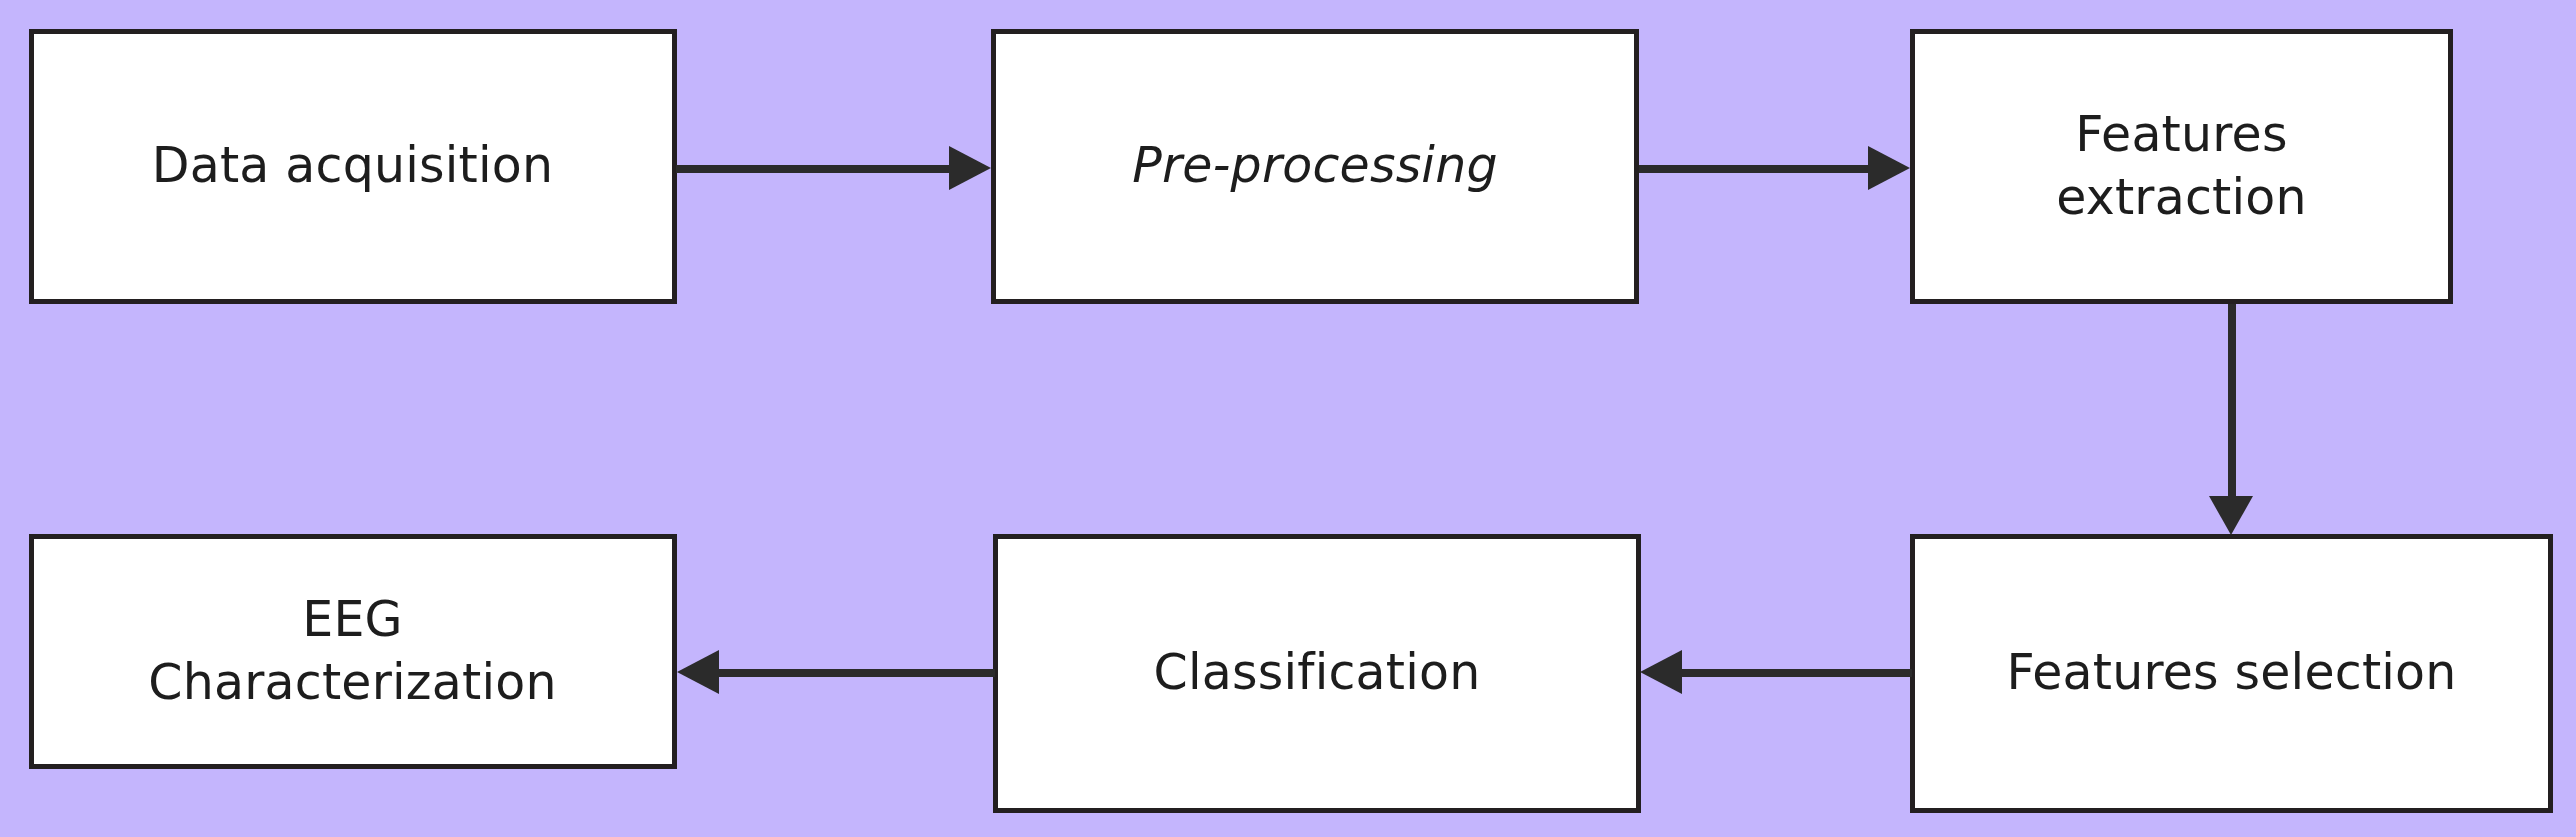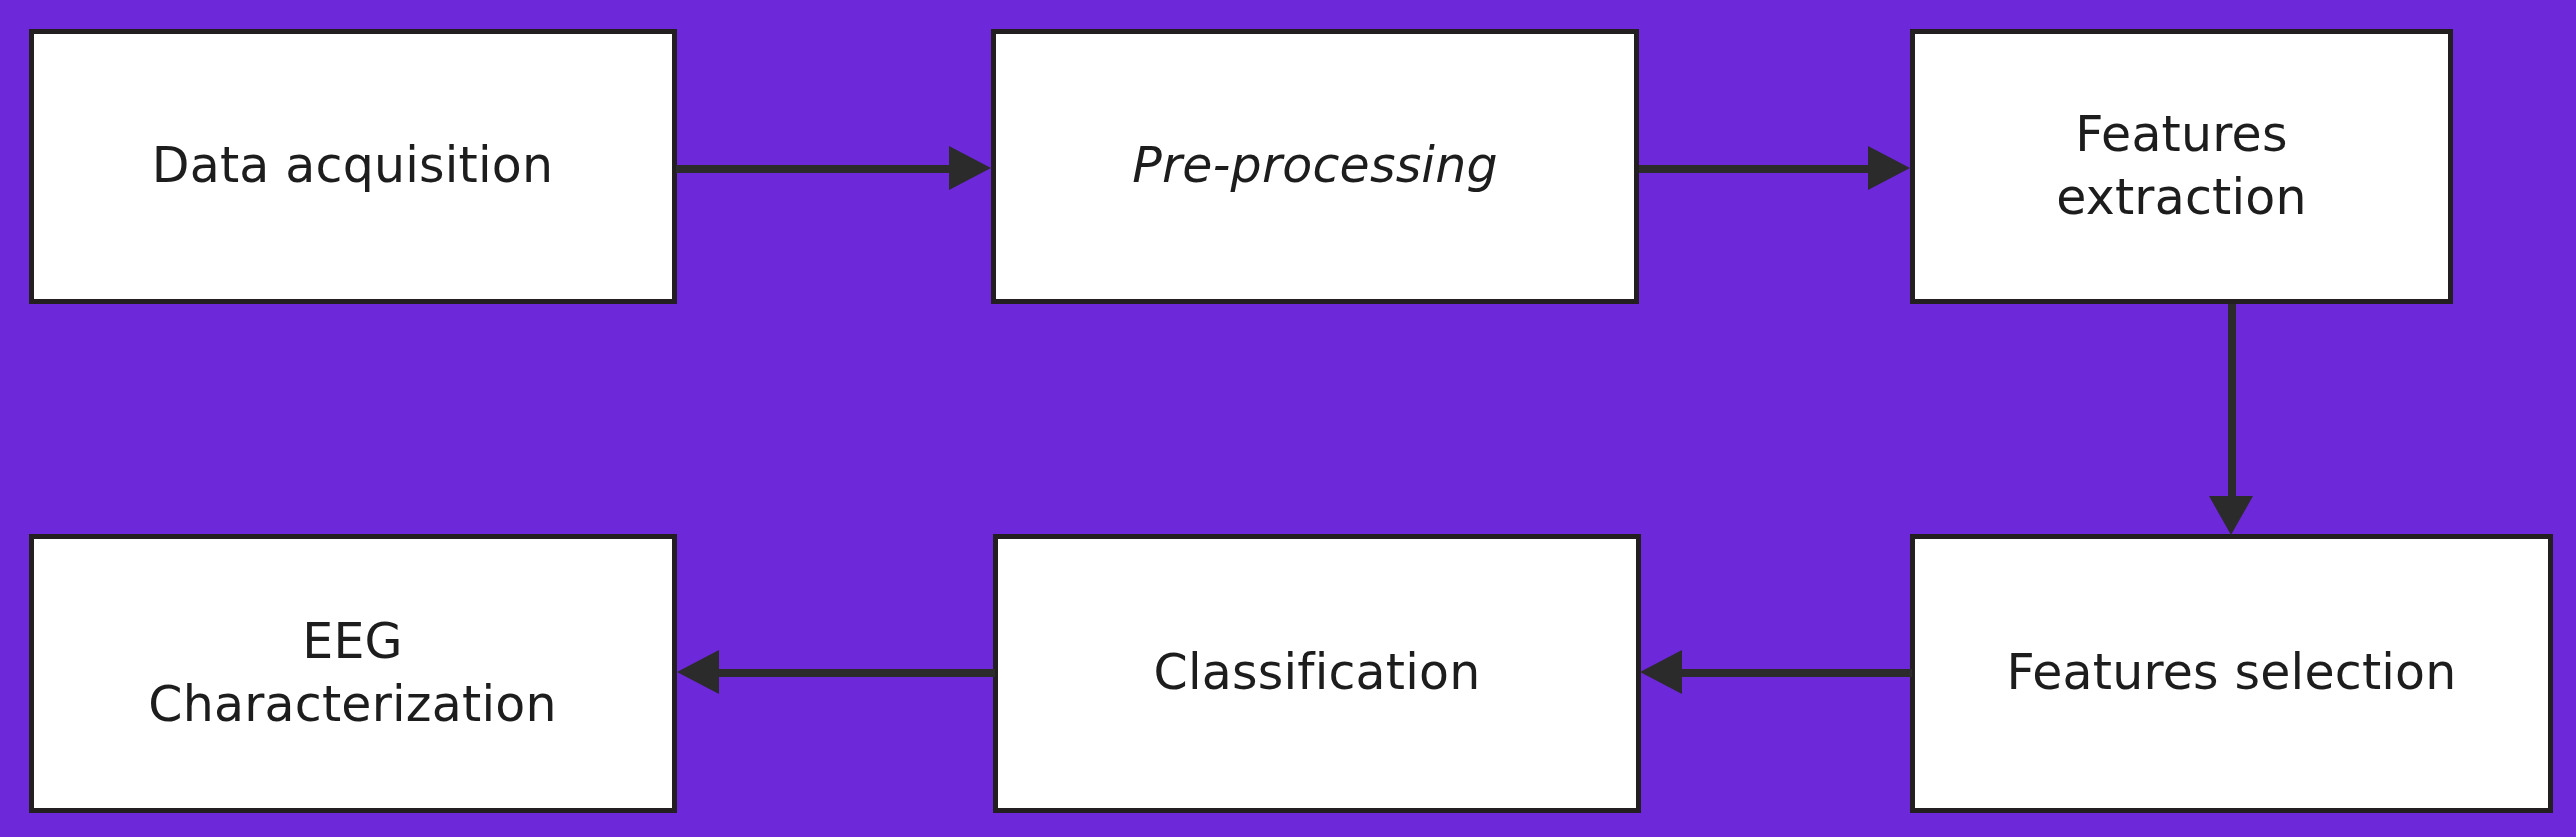--- a/index.html
+++ b/index.html
@@ -7,21 +7,21 @@
     padding: 0;
     background: #ffffff;
   }
   body {
     font-family: "DejaVu Sans", sans-serif;
   }
   #canvas {
     position: relative;
     width: 2576px;
     height: 838px;
-    background: #6d28d9;
+    background: #c4b5fd;
     overflow: hidden;
   }
   .node {
     position: absolute;
     box-sizing: border-box;
     background: #ffffff;
     border: 5.9px solid #231f20;
     display: flex;
     align-items: center;
     justify-content: center;
@@ -34,21 +34,21 @@
     color: #1d1d1d;
     letter-spacing: 0.2px;
     font-weight: 400;
     white-space: pre-line;
     padding: 0 10px;
   }
   
   #node-data-acquisition   { left: 28.5px;   top: 29px;  width: 648px; height: 275px; }
   #node-pre-processing     { left: 991px; top: 29px;  width: 648px; height: 275px; font-style: italic; }
   #node-features-extraction{ left: 1910px; top: 29px;  width: 543px; height: 275px; }
-  #node-eeg-characterization { left: 28.5px;   top: 534px; width: 648px; height: 279px; }
+  #node-eeg-characterization { left: 28.5px;   top: 534px; width: 648px; height: 235px; }
   #node-classification     { left: 993px; top: 534px; width: 648px; height: 279px; }
   #node-features-selection { left: 1910px; top: 534px; width: 643px; height: 279px; }
 
   
   .edge { position: absolute; }
   .edge-line-h {
     position: absolute;
     height: 7.5px;
     background: #2b2b2b;
   }

